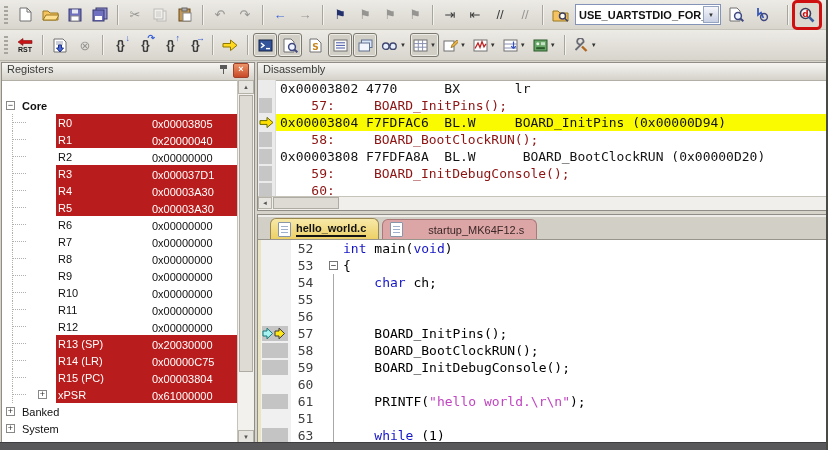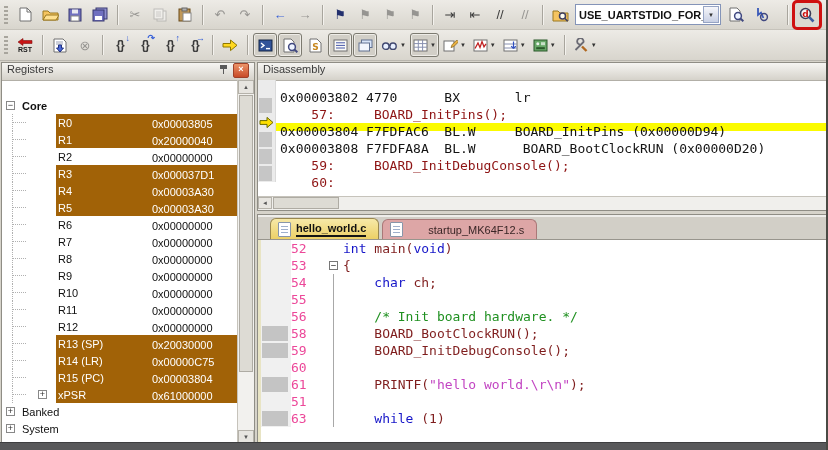--- a/index.html
+++ b/index.html
@@ -54,38 +54,38 @@
   .reg-col.c1{width:150px;flex:none;}
   .reg-col.c2{flex:1;}
   .reg-body{position:absolute;top:34px;left:0;right:16px;bottom:0;overflow:hidden;font-size:11px;}
   .reg-row{height:17px;display:flex;align-items:stretch;}
   .reg-row .tree{flex:none;position:relative;background:#fff;}
   .reg-row .tree.child::before{content:"";position:absolute;left:10px;top:0;bottom:0;border-left:1px dotted #b0b0b0;}
   .reg-row .tree.child::after{content:"";position:absolute;left:10px;top:8px;width:14px;border-top:1px dotted #b0b0b0;}
   .exp{position:absolute;top:4px;width:9px;height:9px;box-sizing:border-box;border:1px solid #888;background:#fff;
        font-size:9px;line-height:7px;text-align:center;color:#333;z-index:2;}
   .rc{flex:1;position:relative;display:flex;align-items:center;padding-left:2px;color:#101010;}
-  .reg-row.sel .rc{background:#a16207;color:#fff;}
+  .reg-row.sel .rc{background:#b91c1c;color:#fff;}
   .rlabel.bold{font-weight:bold;}
   .rvalue{position:absolute;top:4px;}
   .vscroll{position:absolute;top:17px;right:0;bottom:0;width:16px;background:#f2f1ee;border-left:1px solid #c6c3bb;}
   .vs-btn{height:14px;background:#e7e5e0;border:1px solid #b5b2aa;font-size:6px;text-align:center;line-height:13px;color:#555;box-sizing:border-box;}
   .vs-btn.bottom{position:absolute;bottom:0;left:0;right:0;}
   .vs-thumb{position:absolute;left:1px;right:1px;top:15px;height:76%;background:#dddbd4;border:1px solid #aeaba3;box-sizing:border-box;}
 
   
   .disasm-panel{position:absolute;left:257px;top:62px;right:0;height:149px;background:#fff;
                 border:1px solid #8f8d85;border-right:none;box-sizing:border-box;}
   .disasm-body{position:absolute;top:17px;left:0;right:0;bottom:13px;overflow:hidden;
                font-family:"DejaVu Sans Mono",monospace;font-size:13px;line-height:17px;}
   .dline{display:flex;height:17px;}
   .dgut{width:17px;flex:none;background:#ebebeb;border-right:1px solid #dadada;position:relative;}
   .dgut .blk{position:absolute;left:1px;right:3px;top:1px;bottom:1px;background:#c6c6c6;}
   .dgut .curarrow{position:absolute;left:1px;top:2px;}
-  .dtext{white-space:pre;padding-left:4px;flex:1;margin-top:9px;}
+  .dtext{white-space:pre;padding-left:4px;flex:1;}
   .dline.asm .dtext{color:#141414;}
   .dline.src .dtext{color:#8e1414;}
   .dline.cur .dtext{background:#fbfb00;color:#141414;}
   .hscroll{position:absolute;left:0;right:0;bottom:0;height:13px;background:#f0efec;border-top:1px solid #c6c3bb;display:flex;}
   .hs-btn{width:14px;height:12px;flex:none;background:#e7e5e0;border:1px solid #b5b2aa;box-sizing:border-box;
           font-size:6px;line-height:11px;text-align:center;color:#555;}
   .hs-thumb{width:66px;height:12px;margin-left:1px;background:#dddbd4;border:1px solid #aeaba3;box-sizing:border-box;}
 
   
   .editor-panel{position:absolute;left:257px;top:214px;right:0;bottom:7px;background:#fff;
@@ -100,27 +100,27 @@
   .doc-ic{width:11px;height:13px;flex:none;background:#fff;border:1px solid #8896aa;border-radius:1px;margin-right:5px;position:relative;}
   .doc-ic::before{content:"";position:absolute;left:2px;right:2px;top:3px;height:7px;
                   background:repeating-linear-gradient(180deg,#9fb0cc 0 1px,transparent 1px 3px);}
   .editor-body{position:absolute;top:25px;left:0;right:0;bottom:0;overflow:hidden;
                font-family:"DejaVu Sans Mono",monospace;font-size:13px;line-height:17px;}
   .editor-body::before{content:"";position:absolute;left:0;top:0;bottom:0;width:3px;background:#e8e4c4;z-index:3;}
   .eline{display:flex;height:17px;}
   .emargin{width:30px;flex:none;margin-left:3px;background:#f0f0f0;position:relative;}
   .emargin .blk{position:absolute;left:1px;top:1px;bottom:1px;width:26px;background:#c4c4c4;}
   .emargin .arrows{position:absolute;left:1px;top:2px;display:flex;z-index:2;}
-  .enum{width:36px;flex:none;text-align:left;padding-right:7px;color:#ec4899;box-sizing:border-box;}
+  .enum{width:36px;flex:none;text-align:center;padding-right:7px;color:#404040;box-sizing:border-box;}
   .efold{width:14px;flex:none;position:relative;}
   .efold.scope::before{content:"";position:absolute;left:6px;top:0;bottom:0;border-left:1px solid #a8a8a8;}
   .efold .fm{position:absolute;left:2px;top:4px;width:9px;height:9px;box-sizing:border-box;border:1px solid #777;
              background:#fff;font-size:9px;line-height:7px;text-align:center;color:#333;z-index:2;}
   .ecode{white-space:pre;padding-left:2px;}
-  .seg.p{color:#7f1d1d;} .seg.k{color:#1515c8;} .seg.cm{color:#1f9020;} .seg.st{color:#c244c2;}
+  .seg.p{color:#000000;} .seg.k{color:#1515c8;} .seg.cm{color:#1f9020;} .seg.st{color:#c244c2;}
 
   .bottom-strip{position:absolute;left:0;right:0;bottom:0;height:7px;background:#58585a;border-top:1px solid #3e3e40;}
 </style>
 </head>
 <body>
 
 <div class="screen" data-name="keil-uvision-debug-window">
 
   <div class="toolbar tb1" id="toolbar-main" data-name="file-toolbar">
       <div class="grip" data-name="toolbar-grip"></div>
@@ -618,20 +618,26 @@
           </span>
           <span class="dtext">    57:     BOARD_InitPins();</span>
         </div>
         <div class="dline asm cur" data-name="disassembly-line">
           <span class="dgut">
             <span class="curarrow" data-name="current-instruction-arrow-icon"><svg width="15" height="13">
                 <path d="M1 4.6h7V1.4l6 5.1-6 5.1V8.4H1z" fill="#ffe000" stroke="#6a6a00" stroke-width="1"></path>
               </svg></span>
           </span>
           <span class="dtext">0x00003804 F7FDFAC6  BL.W     BOARD_InitPins (0x00000D94)</span>
+        </div>
+        <div class="dline src" data-name="disassembly-line">
+          <span class="dgut">
+            <span class="blk"></span>
+          </span>
+          <span class="dtext">    58:     BOARD_BootClockRUN();</span>
         </div>
         <div class="dline asm" data-name="disassembly-line">
           <span class="dgut">
             <span class="blk"></span>
           </span>
           <span class="dtext">0x00003808 F7FDFA8A  BL.W      BOARD_BootClockRUN (0x00000D20)</span>
         </div>
         <div class="dline src" data-name="disassembly-line">
           <span class="dgut">
             <span class="blk"></span>
@@ -686,21 +692,36 @@
         <div class="eline" data-name="code-line-55">
           <span class="emargin" data-name="breakpoint-margin"></span>
           <span class="enum" data-name="line-number">55</span>
           <span class="efold scope" data-name="fold-margin"></span>
           <span class="ecode"></span>
         </div>
         <div class="eline" data-name="code-line-56">
           <span class="emargin" data-name="breakpoint-margin"></span>
           <span class="enum" data-name="line-number">56</span>
           <span class="efold scope" data-name="fold-margin"></span>
-          <span class="ecode"><span class="seg p">    </span><span class="seg cm">/* Init board hardware. */</span></span>
+        </div>
+        <div class="eline" data-name="code-line-57">
+          <span class="emargin" data-name="breakpoint-margin">
+            <span class="blk"></span>
+            <span class="arrows" data-name="current-statement-arrows-icon">
+              <svg width="12" height="13">
+                <path d="M1 4h4V1.2L10.5 6.5 5 11.8V9H1z" fill="#a8f2f2" stroke="#157878" stroke-width="1"></path>
+              </svg>
+              <svg width="12" height="13">
+                <path d="M1 4h4V1.2L10.5 6.5 5 11.8V9H1z" fill="#ffe818" stroke="#3a3a3a" stroke-width="1"></path>
+              </svg>
+            </span>
+          </span>
+          <span class="enum" data-name="line-number">57</span>
+          <span class="efold scope" data-name="fold-margin"></span>
+          <span class="ecode"><span class="seg p">    BOARD_InitPins();</span></span>
         </div>
         <div class="eline" data-name="code-line-58">
           <span class="emargin" data-name="breakpoint-margin">
             <span class="blk"></span>
           </span>
           <span class="enum" data-name="line-number">58</span>
           <span class="efold scope" data-name="fold-margin"></span>
           <span class="ecode"><span class="seg p">    BOARD_BootClockRUN();</span></span>
         </div>
         <div class="eline" data-name="code-line-59">

